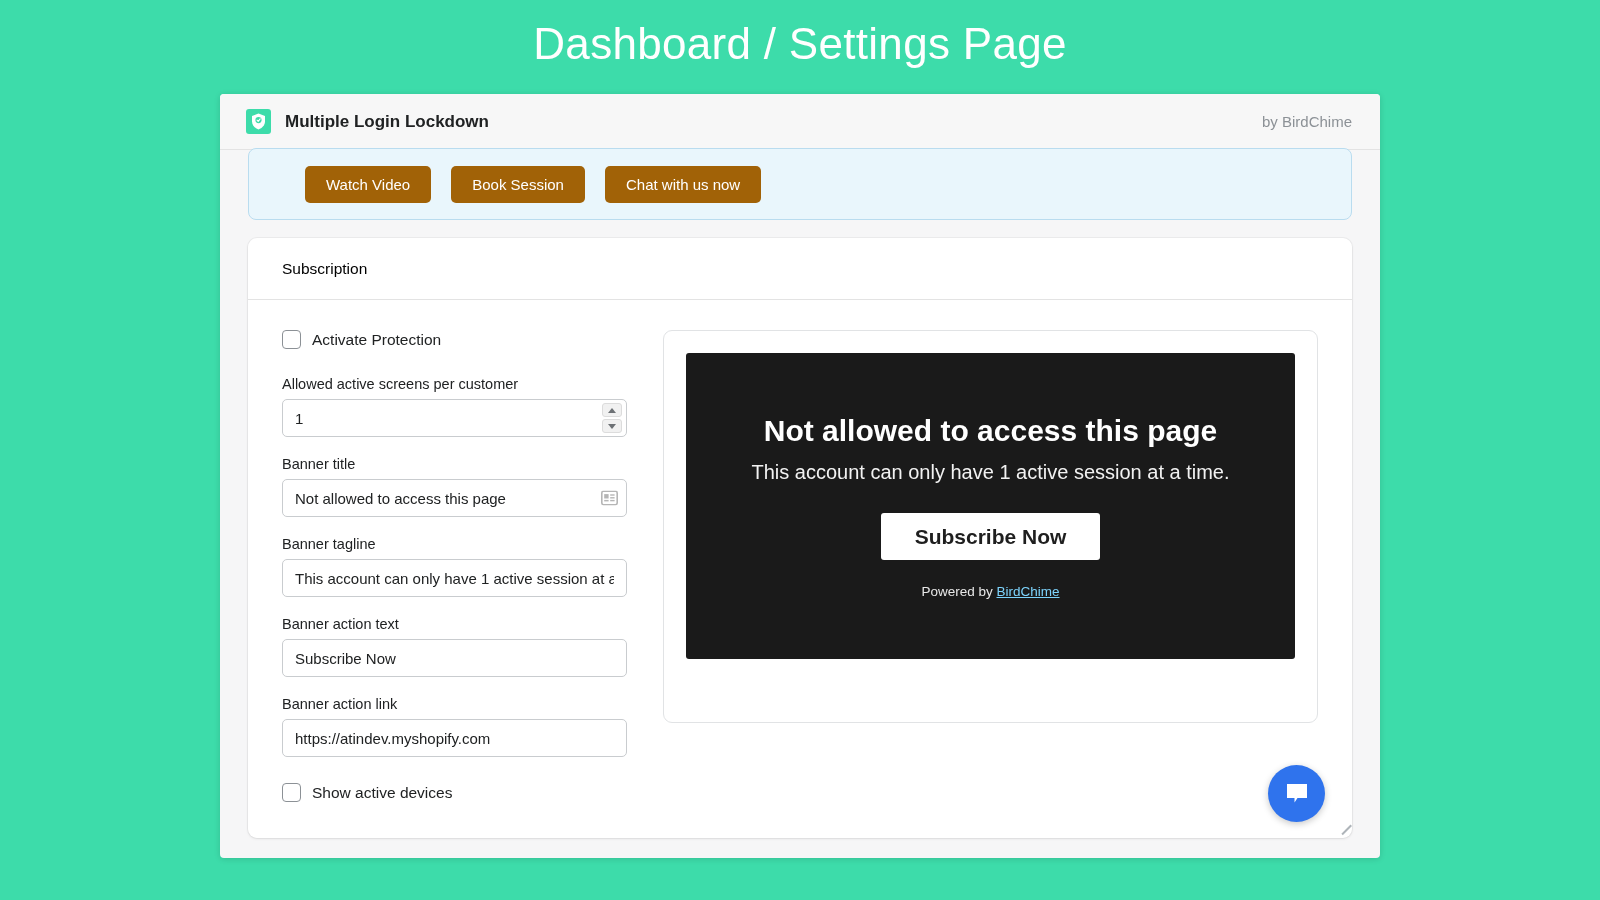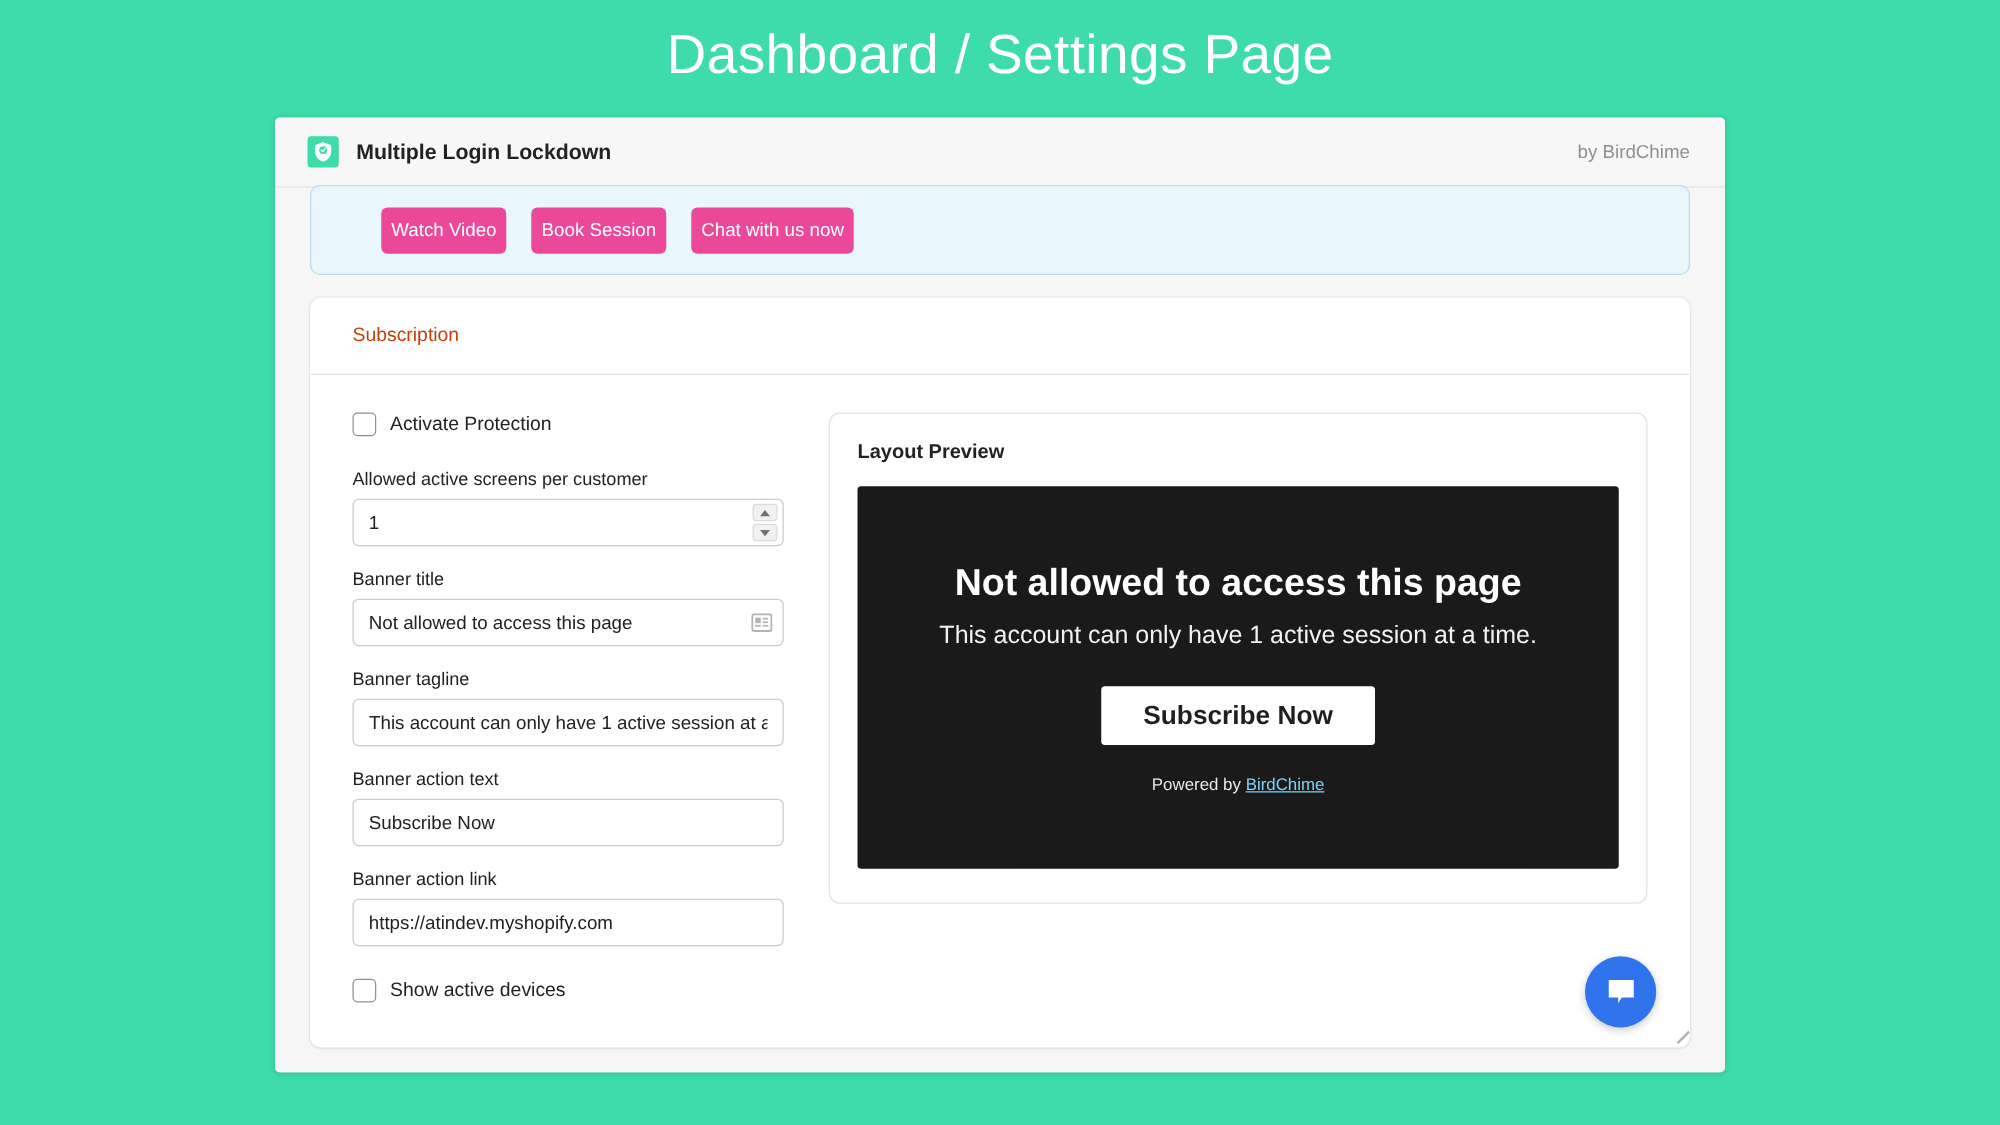--- a/index.html
+++ b/index.html
@@ -89,27 +89,27 @@
     height: 72px;
     display: flex;
     align-items: center;
     padding: 0 0 0 56px;
     position: relative;
     top: -12px;
   }
   .cta-banner .btn-row { display: flex; gap: 20px; }
 
   .cta-btn {
-    background: #ec4899;
+    background: #a16207;
     color: #ffffff;
     border: none;
     border-radius: 5px;
     font-family: "Liberation Sans", sans-serif;
     font-size: 15px;
-    padding: 11px 8px;
+    padding: 11px 21px;
     cursor: pointer;
     white-space: nowrap;
     line-height: 1;
   }
 
   
   .settings-card {
     background: #ffffff;
     border-radius: 9px;
     box-shadow: 0 0 0 1px rgba(0,0,0,0.04), 0 1px 3px rgba(0,0,0,0.08);
@@ -123,21 +123,21 @@
     border-bottom: 1px solid #e3e3e3;
     padding: 0 12px;
     height: 62px;
     align-items: stretch;
   }
   .tab {
     display: flex;
     align-items: center;
     padding: 0 22px;
     font-size: 15.5px;
-    color: #c2410c;
+    color: #000000;
     cursor: pointer;
     position: relative;
     background: none;
     border: none;
     font-family: "Liberation Sans", sans-serif;
   }
   .tab.active { color: #202223; font-weight: 600; }
   .tab.active::after {
     content: "";
     position: absolute;
@@ -455,21 +455,20 @@
           </div>
 
           <div class="check-row last">
             <span class="checkbox"></span>
             <span class="check-label">Show active devices</span>
           </div>
 
         </div>
 
         <div class="preview-col">
-          <div class="preview-title">Layout Preview</div>
           <div class="preview-stage">
             <div class="stage-title">Not allowed to access this page</div>
             <div class="stage-tagline">This account can only have 1 active session at a time.</div>
             <button class="stage-cta">Subscribe Now</button>
             <div class="stage-powered">
               <span>Powered by </span><a href="#">BirdChime</a>
             </div>
           </div>
         </div>
 

